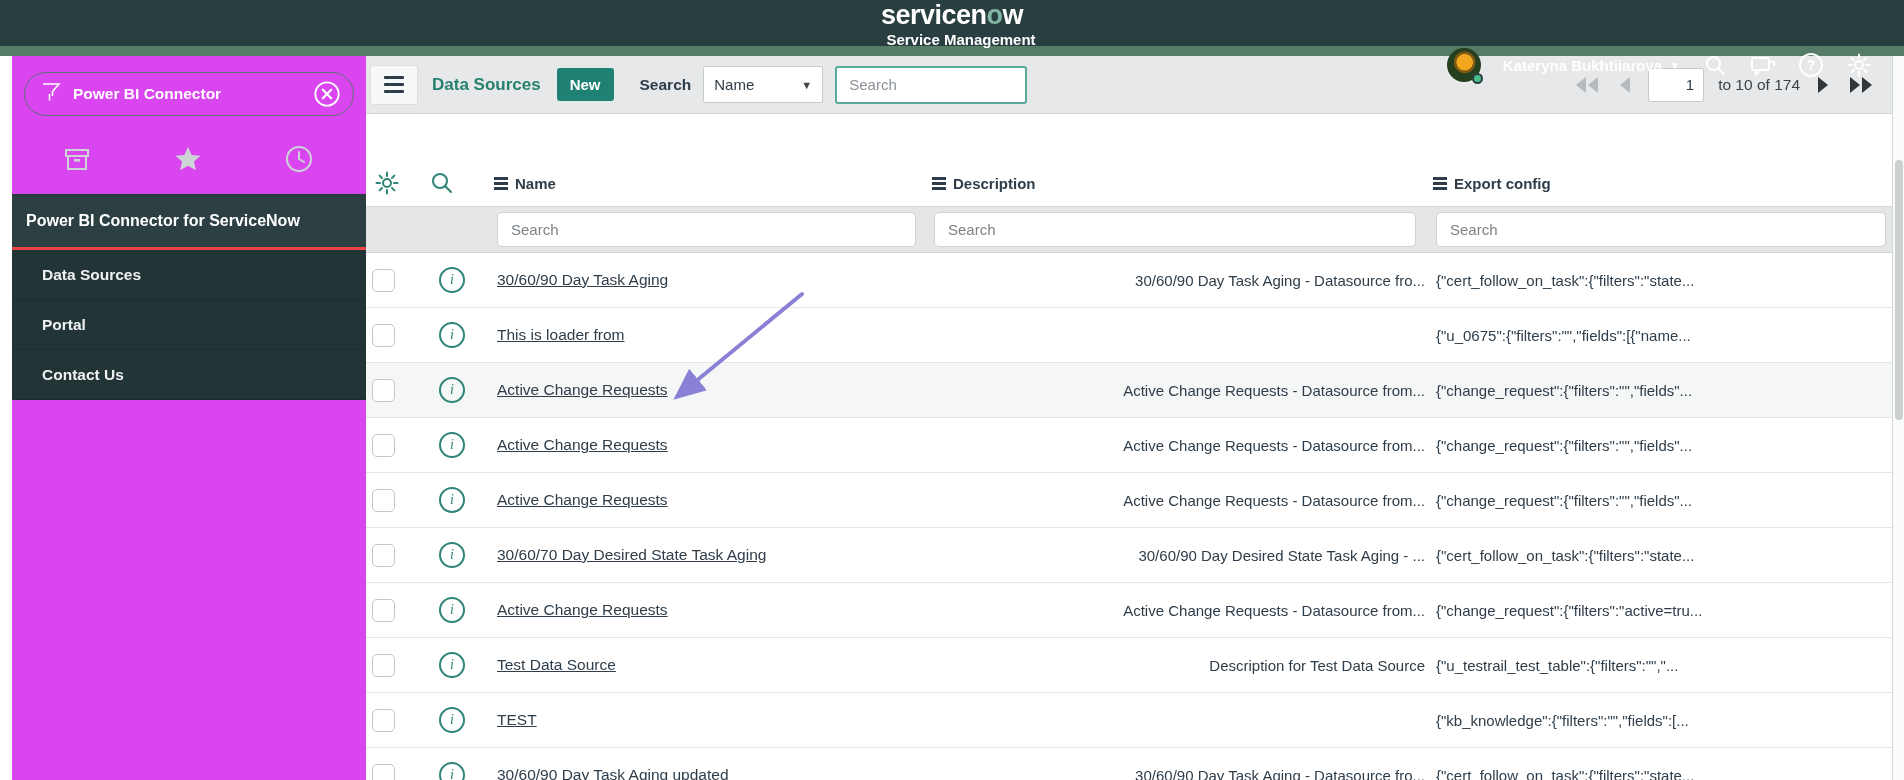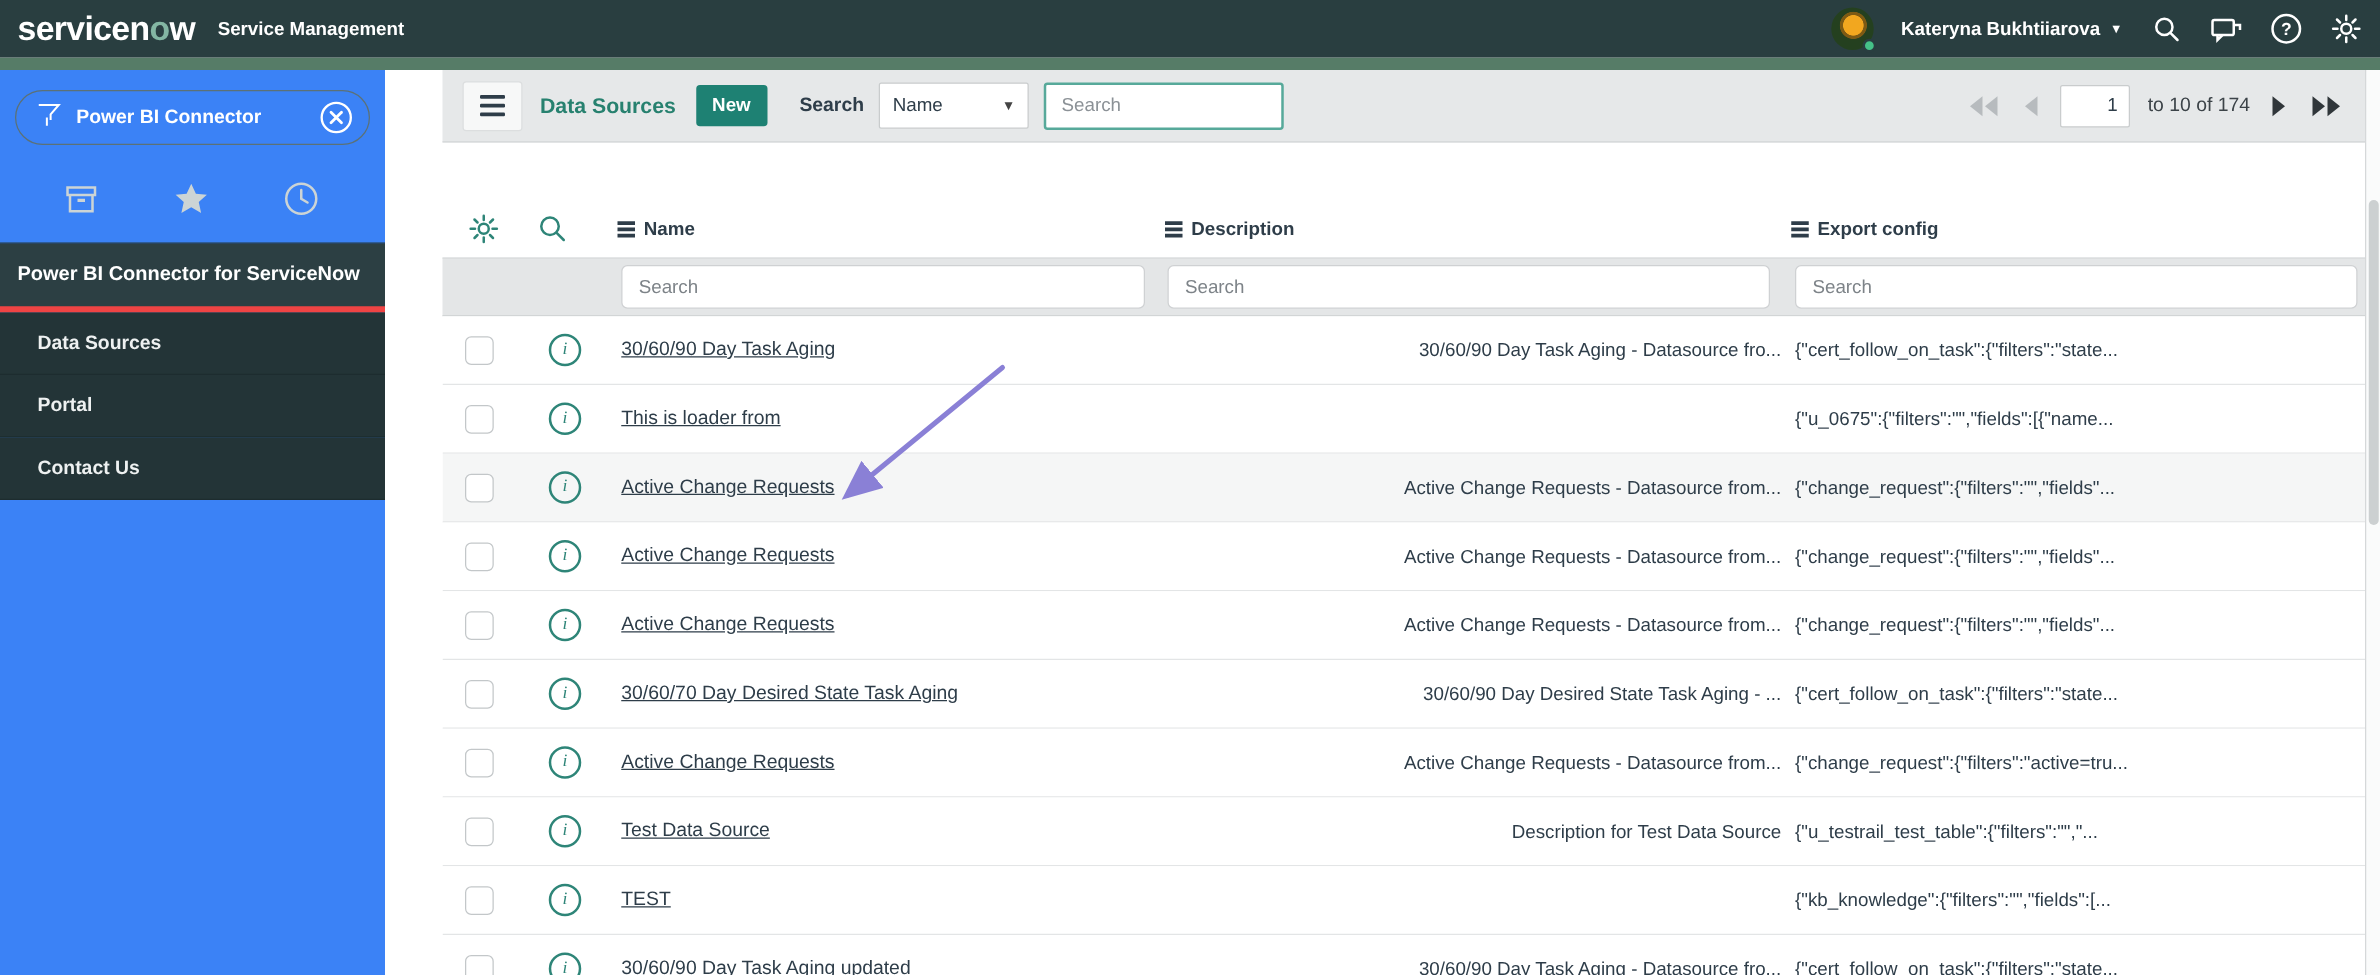--- a/index.html
+++ b/index.html
@@ -1,43 +1,43 @@
 <!DOCTYPE html>
 <html><head>
 <meta charset="utf-8">
 <style>
   * { margin:0; padding:0; box-sizing:border-box; }
   html,body { width:1904px; height:780px; overflow:hidden; font-family:"Liberation Sans", sans-serif; background:#fff; }
   .app { position:relative; width:1904px; height:780px; overflow:hidden; }
 
   
-  .top-header { position:absolute; left:0; top:0; width:100%; height:46px; background:#293e40; display:flex; align-items:center; padding:0 14px; z-index:30; }
+  .top-header { position:absolute; left:0; top:0; width:100%; height:46px; background:#293e40; display:flex; align-items:center; padding:0 32px; z-index:30;flex-direction:column; }
   .logo { font-size:27px; font-weight:bold; color:#fff; letter-spacing:-0.5px; display:flex; align-items:baseline; }
   .logo .accent { color:#83b6a3; }
   .product-name { color:#fff; font-size:15px; margin-left:18px; font-weight:bold; }
   .header-right { margin-left:auto; display:flex; align-items:center; gap:22px; }
   .avatar-wrap { position:relative; width:34px; height:34px; }
   .avatar { width:34px; height:34px; border-radius:50%; background:radial-gradient(circle at 52% 42%, #f2a71f 0 30%, #7d5a14 32% 40%, #24401f 42% 100%); }
   .presence-dot { position:absolute; right:-2px; bottom:-2px; width:11px; height:11px; border-radius:50%; background:#45c188; border:2px solid #293e40; }
   .user-name { color:#fff; font-size:15px; font-weight:bold; display:flex; align-items:center; gap:8px; cursor:pointer; }
   .caret-down { font-size:10px; color:#fff; }
   .hdr-icon { width:26px; height:26px; display:flex; align-items:center; justify-content:center; cursor:pointer; }
   .hdr-icon svg { display:block; }
 
   
   .accent-line { position:absolute; left:0; top:46px; width:100%; height:10px; background:#567c67; z-index:25; }
 
   
-  .sidebar { position:absolute; left:0; top:56px; width:308px; height:724px; background:#3b82f6; z-index:10; }
+  .sidebar { position:absolute; left:12px; top:56px; width:354px; height:724px; background:#d946ef; z-index:10; }
   .nav-filter { margin:16px 12px 14px; height:44px; border:1px solid #5c7175; border-radius:22px; display:flex; align-items:center; padding:0 12px 0 16px; gap:12px; }
   .nav-filter-text { color:#fff; font-size:15.5px; font-weight:bold; flex:1; }
   .filter-clear { width:28px; height:28px; display:flex; align-items:center; justify-content:center; cursor:pointer; }
   .side-icons { display:flex; align-items:center; justify-content:space-between; padding:14px 52px 20px 50px; border-bottom:1px solid #23363a; }
   .side-icon { width:30px; height:30px; display:flex; align-items:center; justify-content:center; cursor:pointer; }
-  .app-title { background:#2c3f43; color:#fff; font-size:16px; font-weight:bold; padding:0 14px; height:55px; display:flex; align-items:center; border-bottom:5px solid #ef4444;text-align:right; }
+  .app-title { background:#2c3f43; color:#fff; font-size:16px; font-weight:bold; padding:0 14px; height:55px; display:flex; align-items:center; border-bottom:3px solid #ef4444;text-align:right; }
   .side-item { background:#233437; color:#eef1f1; font-size:15.5px; font-weight:bold; padding:0 14px 0 30px; height:50px; display:flex; align-items:center; border-bottom:1px solid #1d2c2f; cursor:pointer; }
 
   
   .main { position:absolute; left:354px; top:56px; width:1550px; height:724px; background:#fff; }
 
   
   .list-toolbar { position:absolute; left:0; top:0; width:1538px; height:58px; background:#e6e8e9; border-bottom:1px solid #d2d5d6; display:flex; align-items:center; padding:0 16px; }
   .hamburger-btn { width:48px; height:40px; background:#f7f8f8; border:1px solid #dcdedf; border-radius:3px; display:flex; flex-direction:column; align-items:center; justify-content:center; gap:4px; cursor:pointer; }
   .hamburger-btn i { display:block; width:20px; height:3px; background:#2e3d49; border-radius:1px; }
   .list-title { color:#27816f; font-size:17px; font-weight:bold; margin-left:14px; cursor:pointer; }

